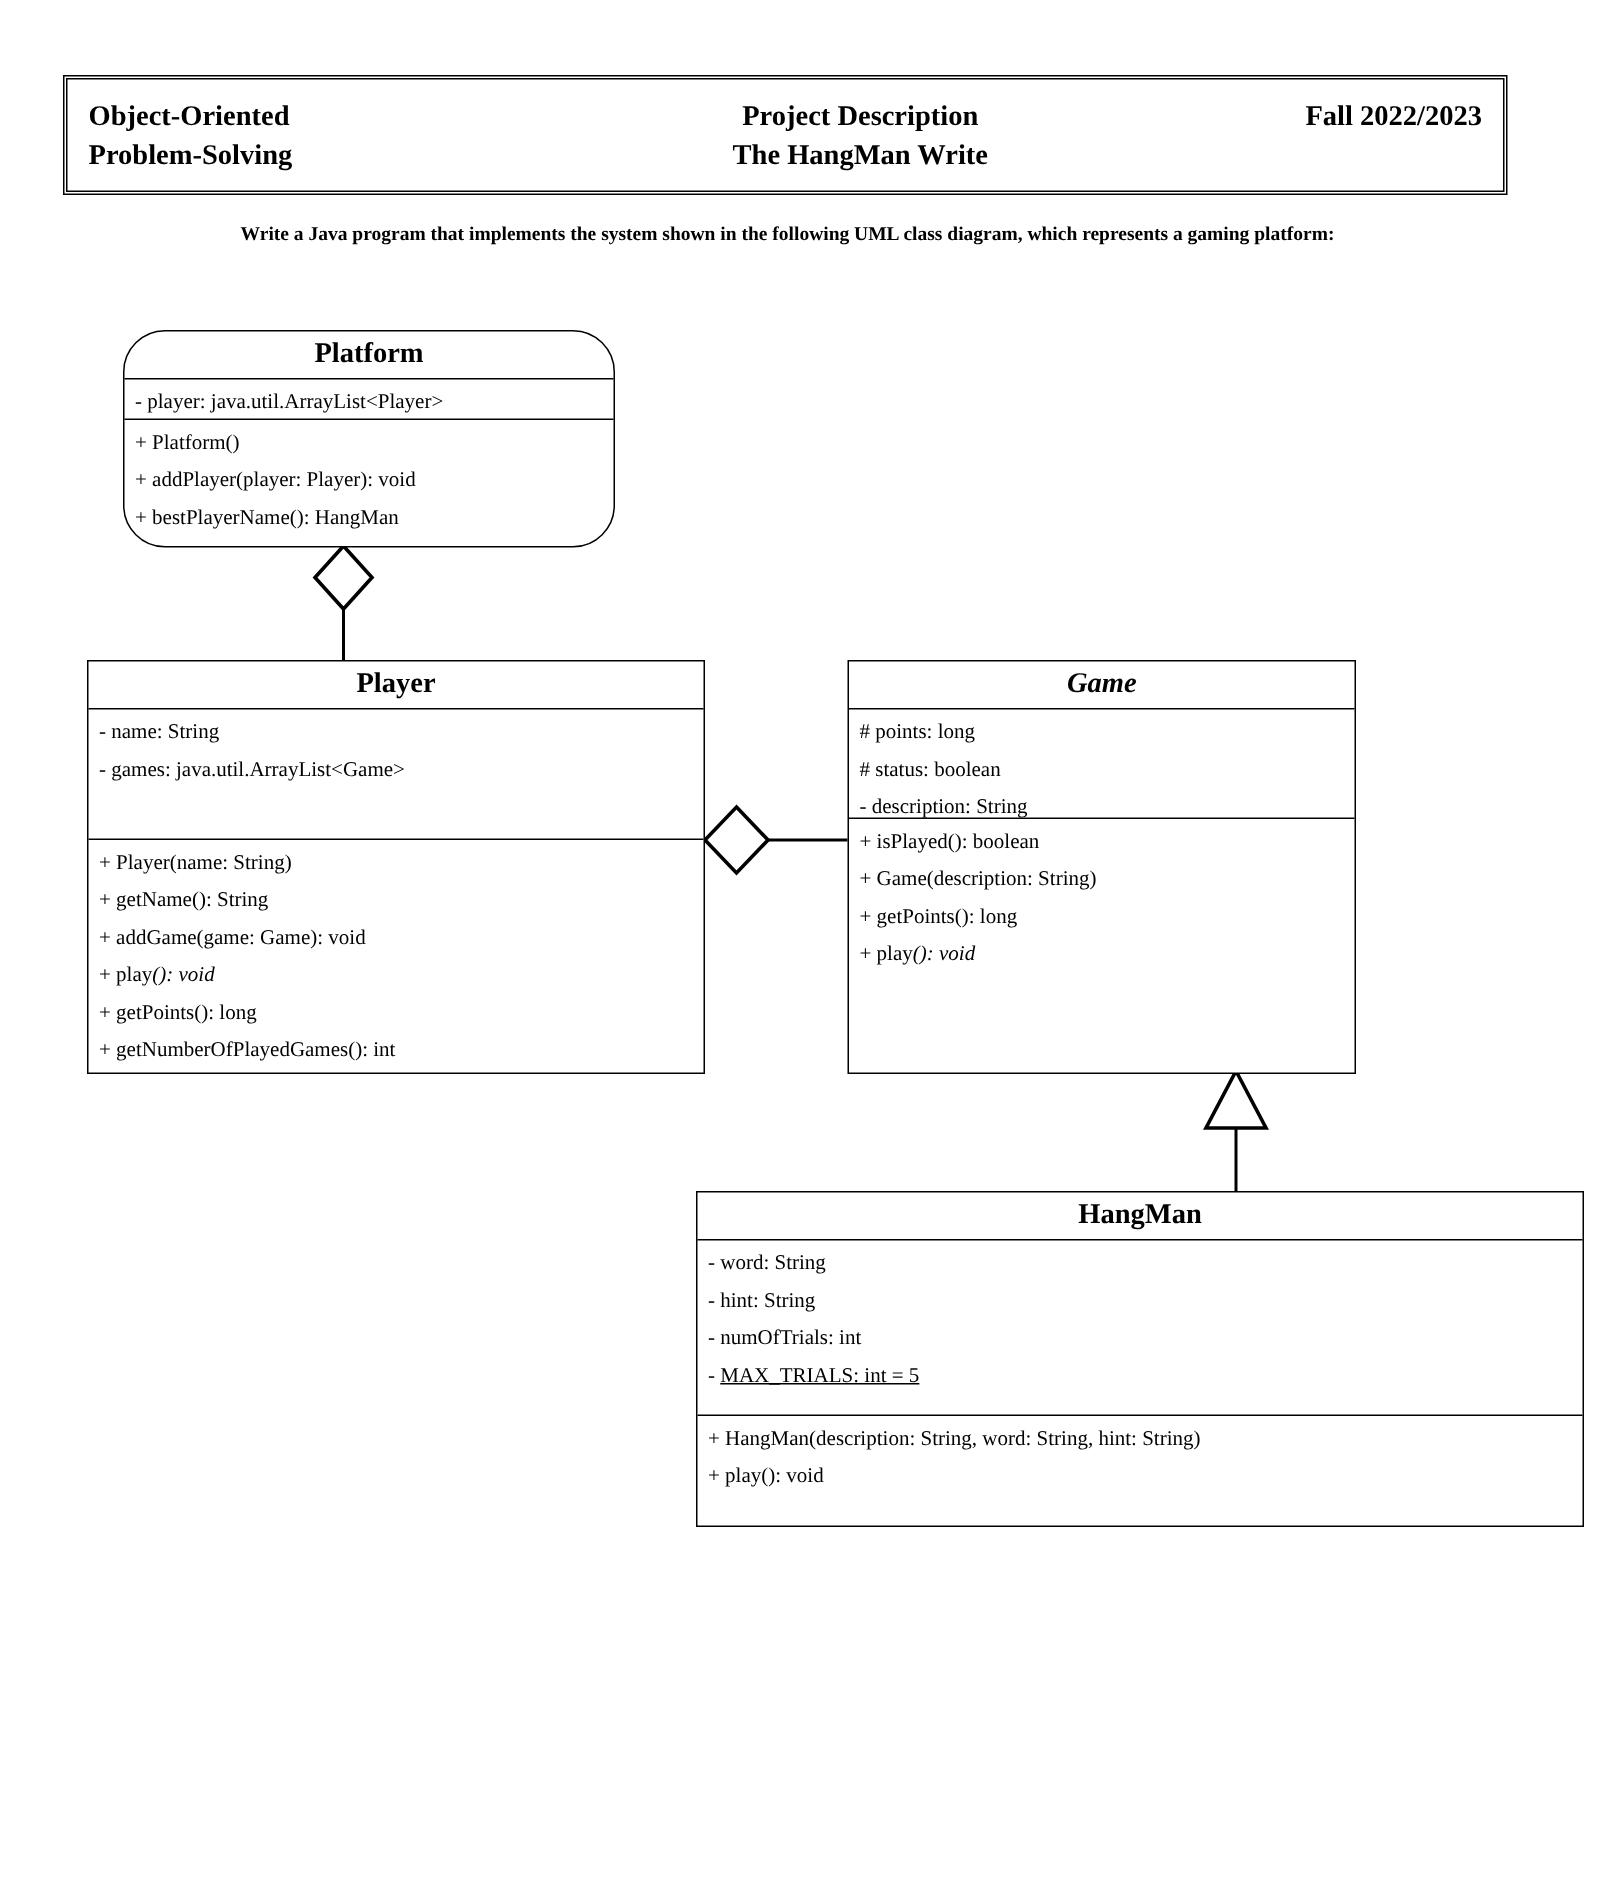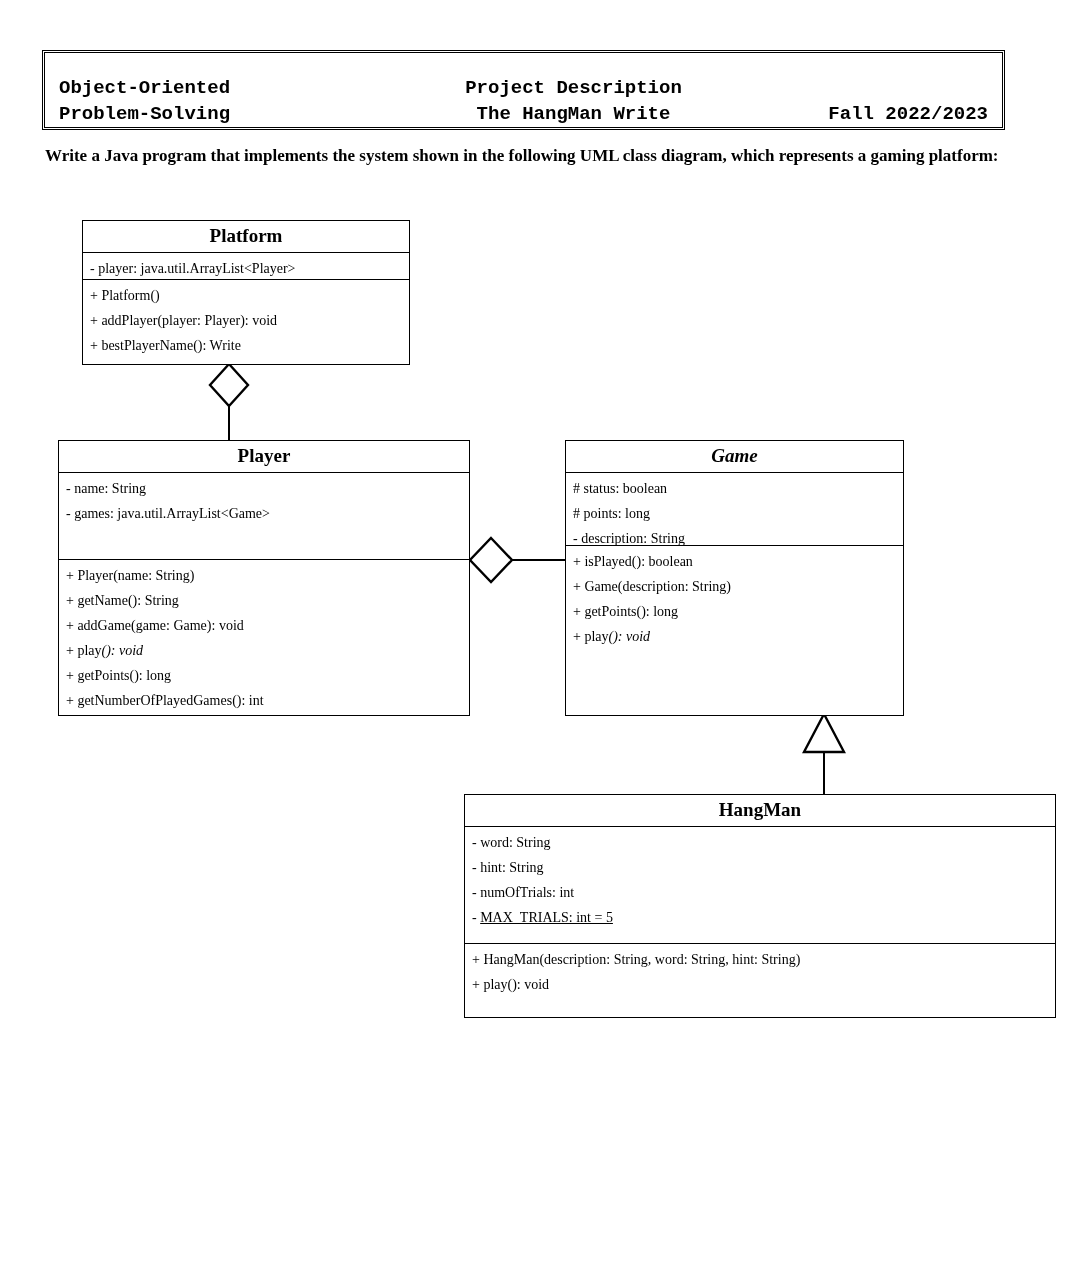--- a/index.html
+++ b/index.html
@@ -24,44 +24,43 @@
     width: 963px;
     height: 80px;
     border: 3px double #000000;
     box-sizing: border-box;
     background: #ffffff;
   }
   #header-inner {
     position: absolute;
     left: 0; top: 0; right: 0; bottom: 0;
     display: flex;
-    align-items: flex-end;
+    align-items: flex-start;
     padding: 12px 14px 0 14px;
     box-sizing: border-box;
-    font-family: Liberation Mono, monospace;
   }
   .hdr-col {
     font-weight: bold;
     font-size: 19px;
     line-height: 26px;
   }
   .hdr-left   { width: 330px; text-align: left; }
   .hdr-center { flex: 1;      text-align: center; }
   .hdr-right  { width: 230px; text-align: right; }
 
   
   #instruction {
     position: absolute;
     left: 45px;
     top: 143px;
     width: 960px;
     font-weight: bold;
-    font-size: 17px;
+    font-size: 13px;
     line-height: 25px;
-    text-align: left;
+    text-align: center;
   }
 
   
   .uml-class {
     position: absolute;
     border: 1.6px solid #000000;
     box-sizing: border-box;
     background: #ffffff;
     z-index: 5;
   }
@@ -85,21 +84,21 @@
     font-size: 14px;
     line-height: 25px;
     white-space: nowrap;
   }
   .uml-line .ital { font-style: italic; }
   .uml-line .static-member {
     text-decoration: underline;
   }
 
   
-  #class-platform { left: 82px;  top: 220px; width: 328px;  height: 145px; }
+  #class-platform { left: 82px;  top: 220px; width: 328px;  height: 145px; border-radius: 28px; }
   #class-platform .attrs   { height: 26px; }
   #class-platform .methods { height: 90px; }
 
   #class-player   { left: 58px;  top: 440px; width: 412px;  height: 276px; }
   #class-player .attrs   { height: 86px; }
   #class-player .methods { height: 162px; }
 
   #class-game     { left: 565px; top: 440px; width: 339px;  height: 276px; }
   #class-game .attrs   { height: 72px; }
   #class-game .methods { height: 176px; }
@@ -156,21 +155,21 @@
 <div id="instruction">Write a Java program that implements the system shown in the following UML class diagram, which represents a gaming platform:</div>
 
 <div class="uml-class" id="class-platform">
   <div class="uml-name">Platform</div>
   <div class="uml-compartment attrs">
     <div class="uml-line">- player: java.util.ArrayList&lt;Player&gt;</div>
   </div>
   <div class="uml-compartment methods">
     <div class="uml-line">+ Platform()</div>
     <div class="uml-line">+ addPlayer(player: Player): void</div>
-    <div class="uml-line">+ bestPlayerName(): Write</div>
+    <div class="uml-line">+ bestPlayerName(): HangMan</div>
   </div>
 </div>
 
 <div class="uml-class" id="class-player">
   <div class="uml-name">Player</div>
   <div class="uml-compartment attrs">
     <div class="uml-line">- name: String</div>
     <div class="uml-line">- games: java.util.ArrayList&lt;Game&gt;</div>
   </div>
   <div class="uml-compartment methods">
@@ -179,22 +178,22 @@
     <div class="uml-line">+ addGame(game: Game): void</div>
     <div class="uml-line"><span><span>+ play</span><span class="ital">(): void</span></span></div>
     <div class="uml-line">+ getPoints(): long</div>
     <div class="uml-line">+ getNumberOfPlayedGames(): int</div>
   </div>
 </div>
 
 <div class="uml-class" id="class-game">
   <div class="uml-name abstract">Game</div>
   <div class="uml-compartment attrs">
+    <div class="uml-line"># points: long</div>
     <div class="uml-line"># status: boolean</div>
-    <div class="uml-line"># points: long</div>
     <div class="uml-line">- description: String</div>
   </div>
   <div class="uml-compartment methods">
     <div class="uml-line">+ isPlayed(): boolean</div>
     <div class="uml-line">+ Game(description: String)</div>
     <div class="uml-line">+ getPoints(): long</div>
     <div class="uml-line"><span><span>+ play</span><span class="ital">(): void</span></span></div>
   </div>
 </div>
 

